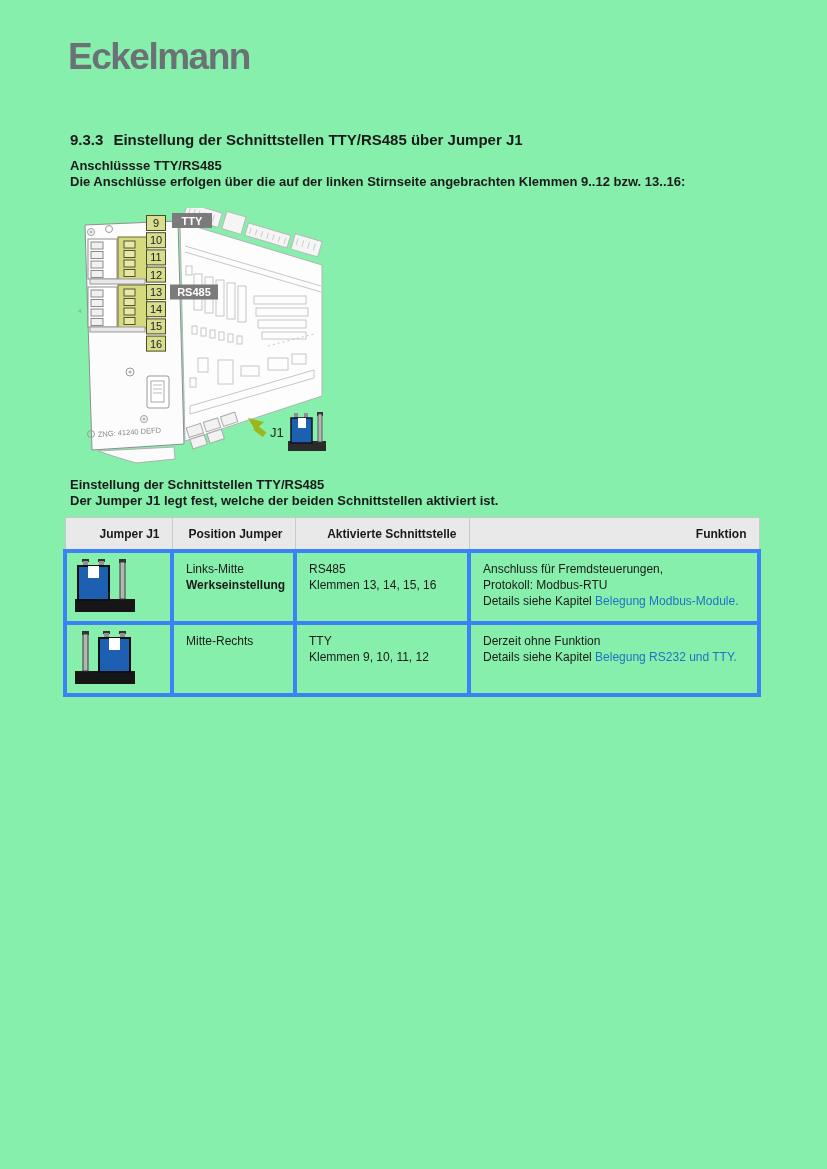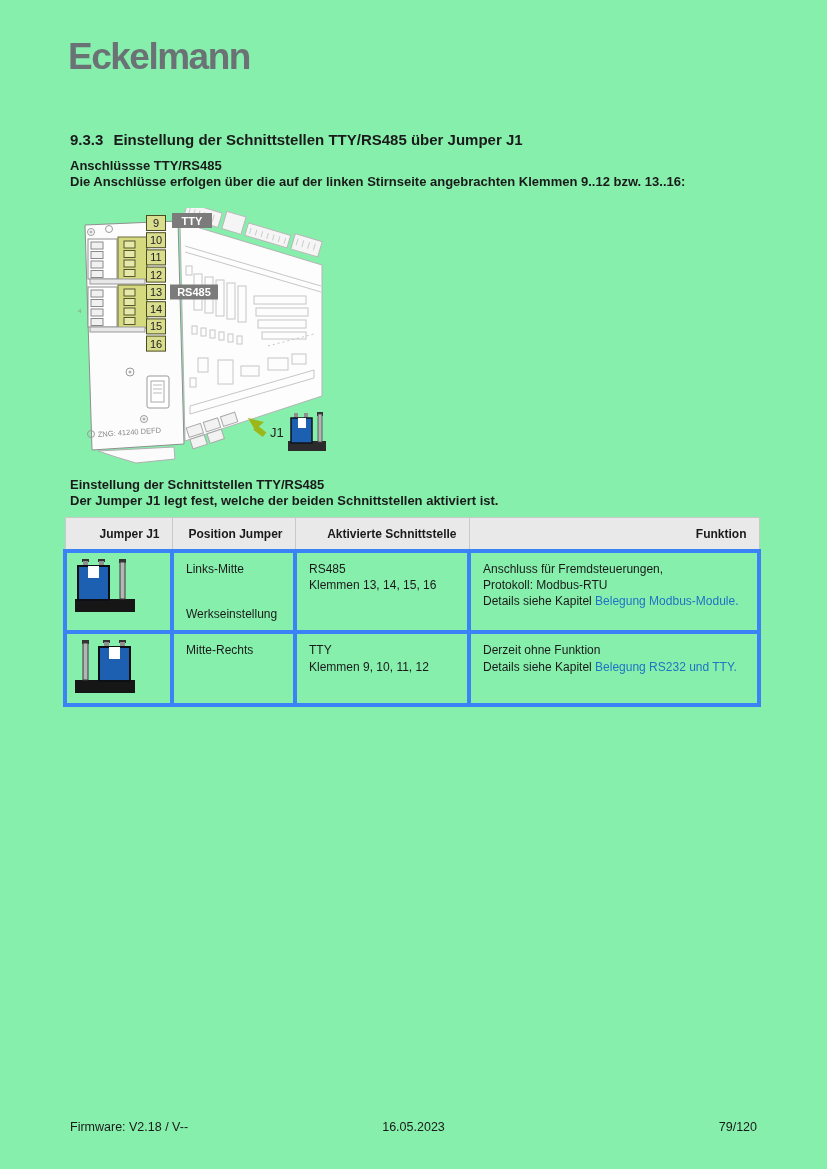--- a/index.html
+++ b/index.html
@@ -29,21 +29,21 @@
   }
   .doc-table th {
     background:#e9e9e9; font-weight:700; text-align:right;
     padding:8px 12px; border:1px solid #c9c9c9; height:15px;
   }
   .doc-table td {
     border:4px solid #3b82f6; padding:8px 12px;
     vertical-align:top; line-height:1.35;
   }
   .doc-table td.icon-cell { padding:6px 6px 4px 8px; }
-  .bold { font-weight:400;margin-top:29px; }
+  .bold { font-weight:700; }
   .doclink { color:#1e73c4; cursor:pointer; text-decoration:none; }
   .footer {
     position:absolute; left:70px; top:1120px; width:687px;
     font-size:12.5px; display:flex; color:#1a1a1a;
   }
   .footer .f-left  { flex:1; text-align:left; }
   .footer .f-mid   { flex:1; text-align:center; }
   .footer .f-right { flex:1; text-align:right; }
 </style>
 </head>
@@ -301,19 +301,14 @@
           <div>Klemmen 9, 10, 11, 12</div>
         </td>
         <td>
           <div>Derzeit ohne Funktion</div>
           <div><span>Details siehe Kapitel </span><a class="doclink">Belegung RS232 und TTY</a><span class="doclink">.</span></div>
         </td>
       </tr>
     </tbody>
   </table>
 
-  <div class="footer">
-    <span class="f-left">Firmware: V2.18 / V--</span>
-    <span class="f-mid">16.05.2023</span>
-    <span class="f-right">79/120</span>
-  </div>
 
 </div>
 
 </body></html>

